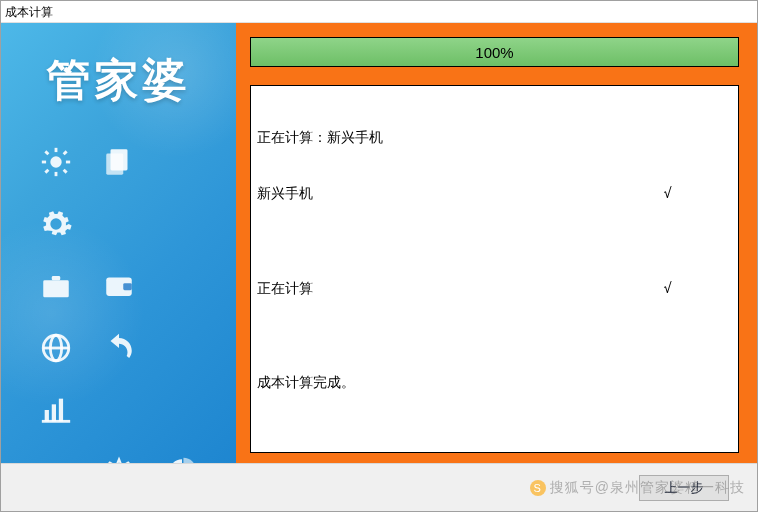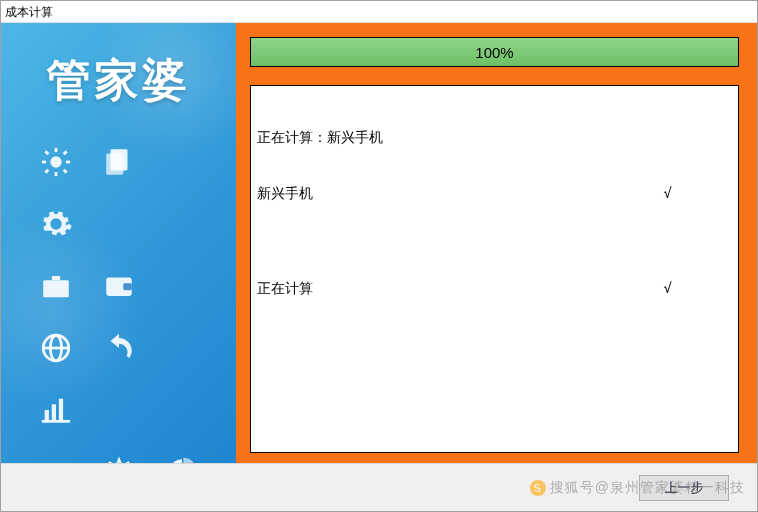--- a/index.html
+++ b/index.html
@@ -267,20 +267,21 @@
         <div class="log-row">
           <span>新兴手机</span>
           <span class="mark">√</span>
         </div>
         <br>
         <div class="log-row">
           <span>正在计算</span>
           <span class="mark">√</span>
         </div>
         <br>
+        <div>成本计算完成。</div>
         
       </div>
     </div>
   </div>
 
   <div class="footer">
     <button class="btn">上一步</button>
     <div class="watermark">
       <span class="s">S</span><span>搜狐号@泉州管家婆精一科技</span>
     </div>

